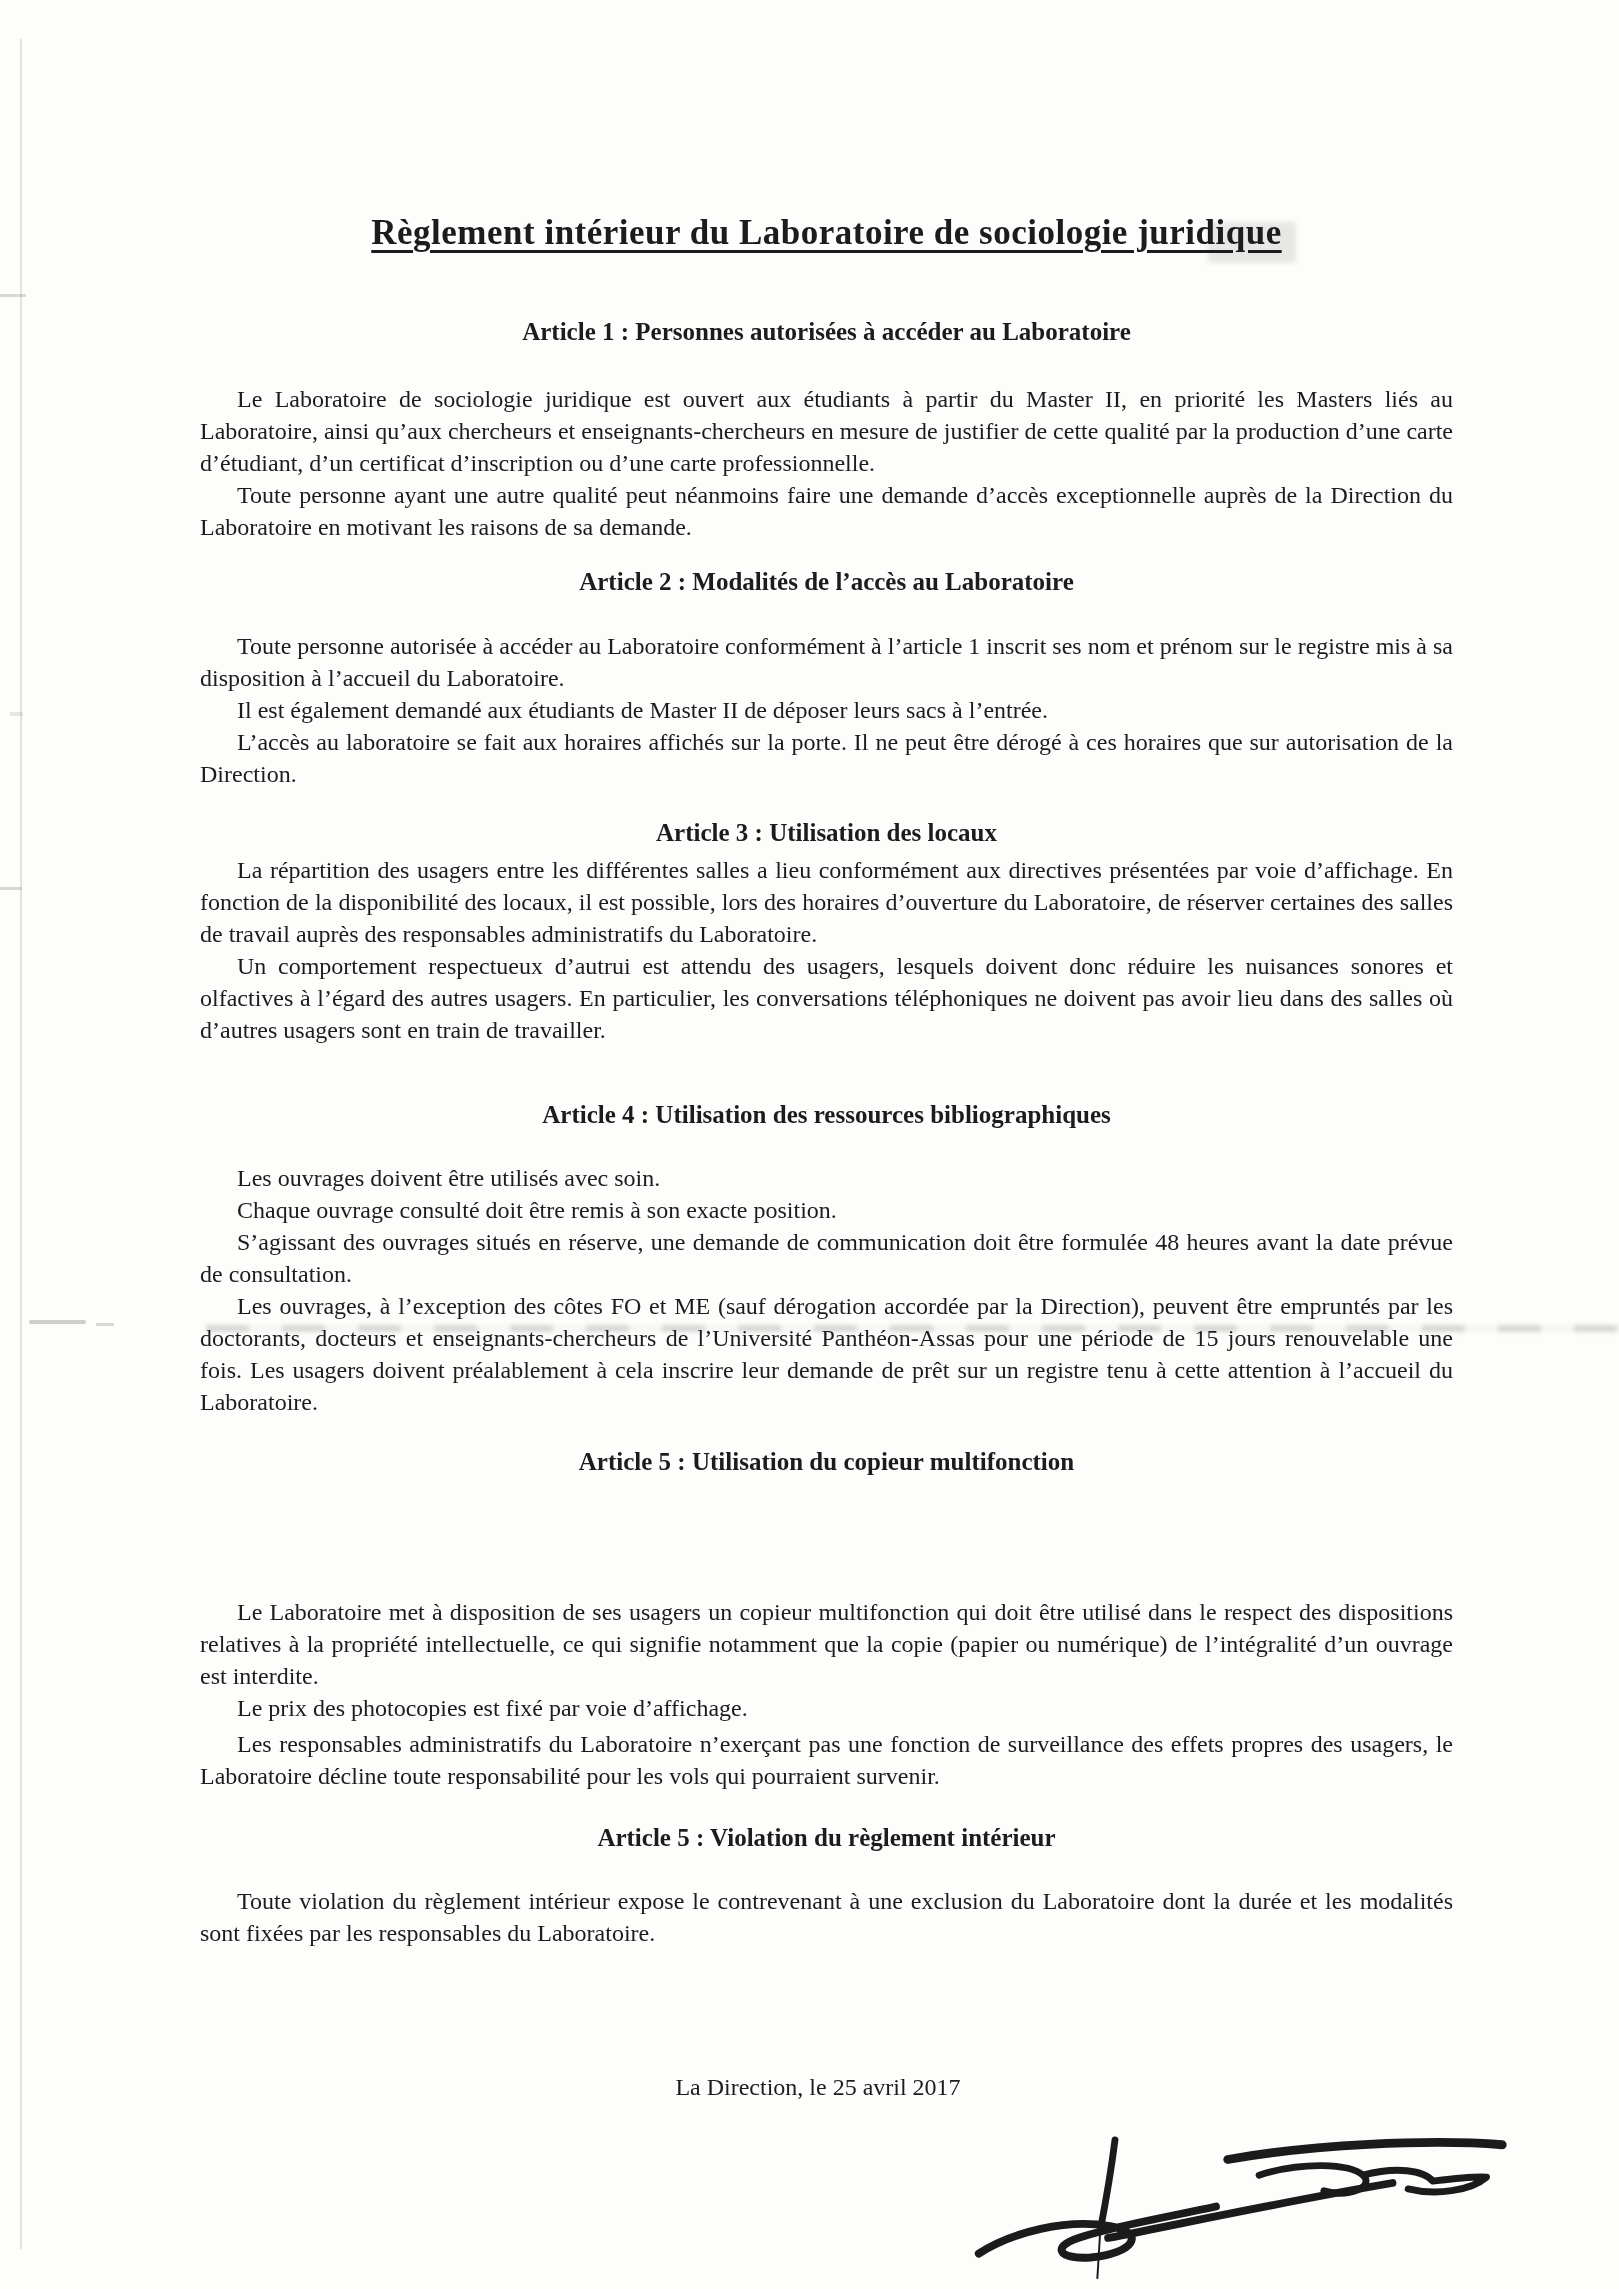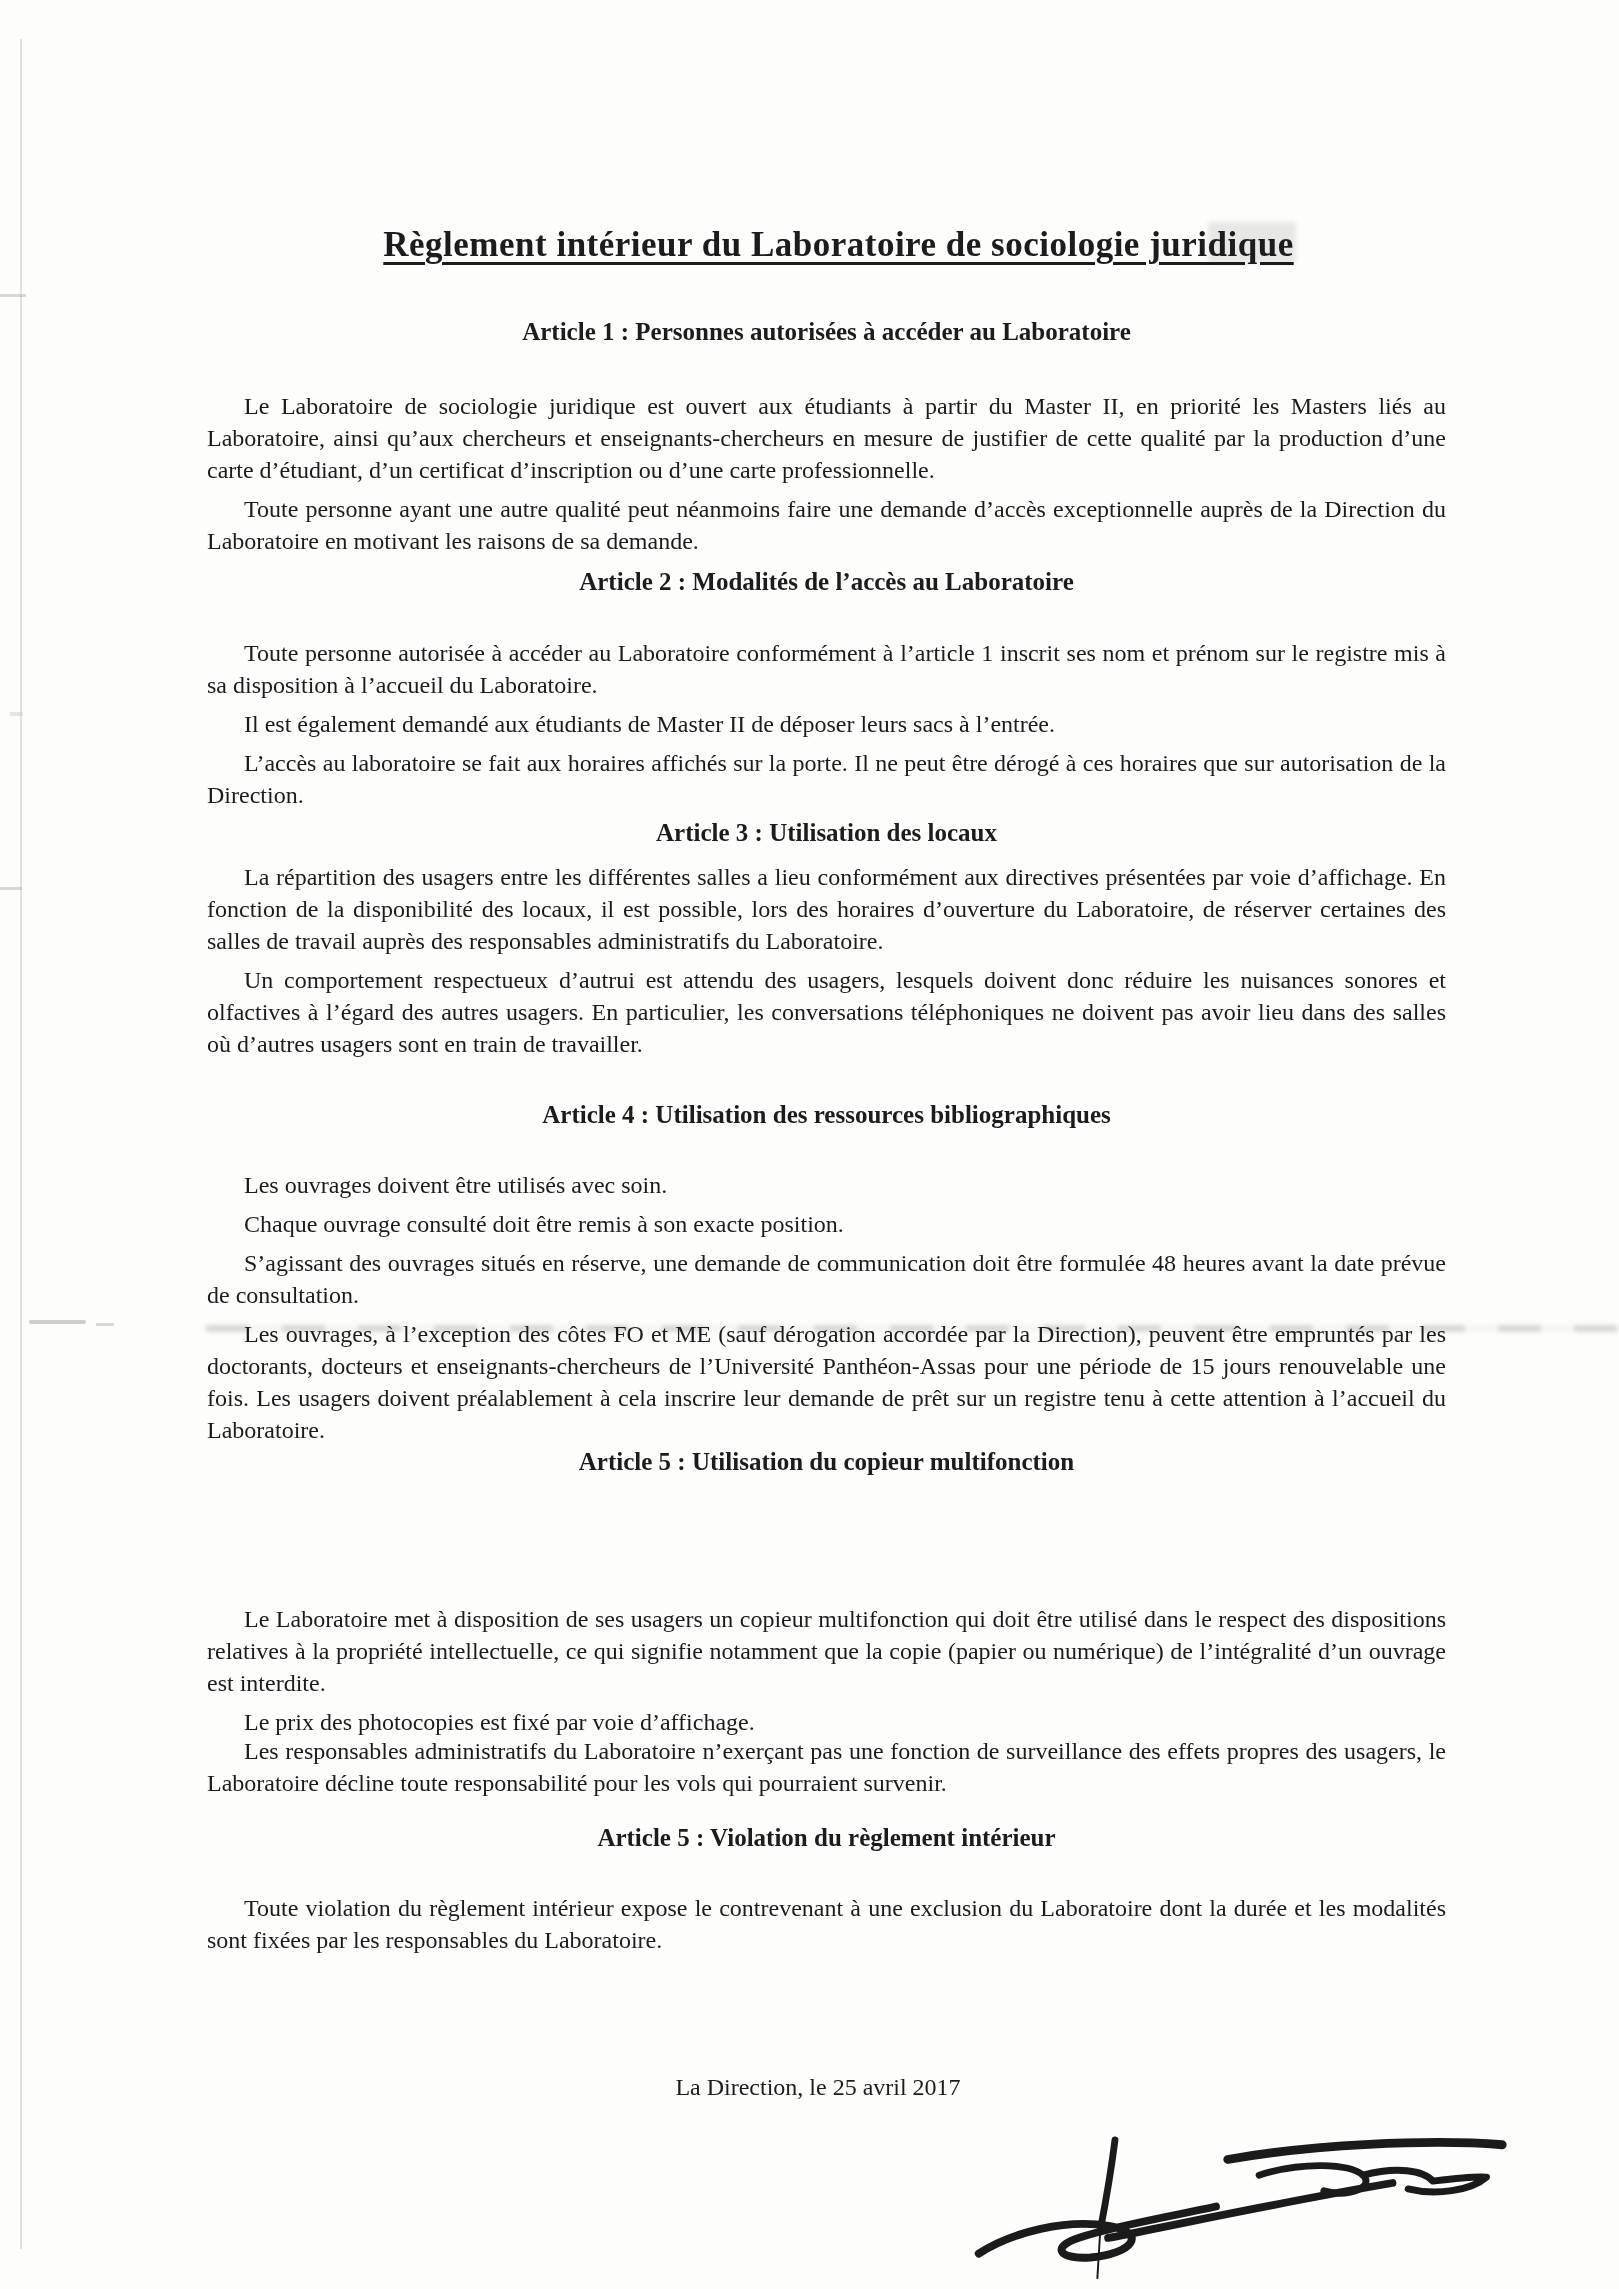--- a/index.html
+++ b/index.html
@@ -10,40 +10,40 @@
   }
   .page {
     position: relative;
     width: 1619px; height: 2290px;
     background: #fdfdfc;
     color: #1c1c1c;
     overflow: hidden;
   }
   .doc-title {
     position: absolute; top: 210px; left: 200px; width: 1253px;
-    margin: 12px; text-align: center;
+    margin: 0; text-align: center;
     font-size: 35px; font-weight: bold; line-height: 45px;
     letter-spacing: 0.5px;
   }
   .doc-title span {
     text-decoration: underline;
     text-decoration-thickness: 2.9px;
     text-underline-offset: 5.9px;
   }
   .heading {
     position: absolute; left: 200px; width: 1253px;
     text-align: center; font-weight: bold;
     font-size: 25px; line-height: 29px;
   }
   .body-block {
     position: absolute; left: 200px; width: 1253px;
     font-size: 24px; line-height: 32px;
     text-align: justify;
   }
-  .body-block p { margin: 7px; text-indent: 37px; }
+  .body-block p { margin: 0; text-indent: 37px; }
   .sig-date {
     position: absolute; top: 2072px; left: 200px; width: 1236px;
     text-align: center; font-size: 24px; line-height: 31px;
   }
   .signature-svg { position: absolute; left: 965px; top: 2132px; width: 549px; height: 152px; }
   .signature-svg path { fill: none; stroke: #1b1b1b; stroke-linecap: round; stroke-linejoin: round; }
 
   
   .edge-line {
     position: absolute; left: 19.6px; top: 39px; height: 2210px; width: 2px;

